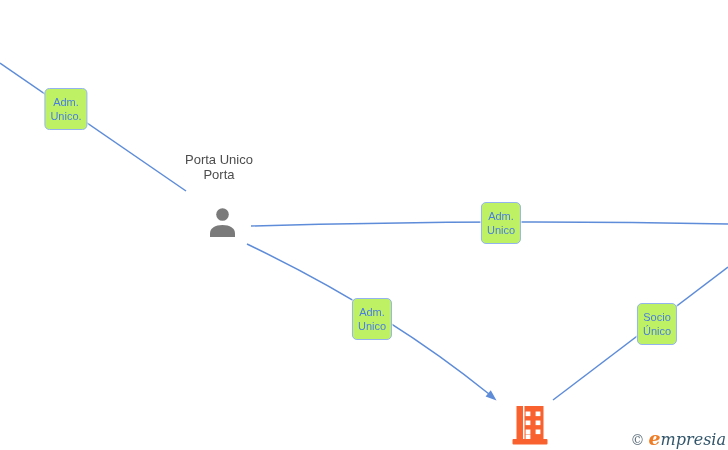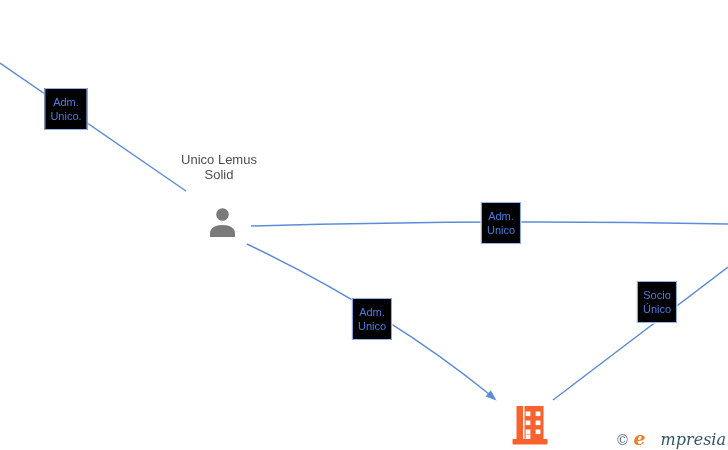--- a/index.html
+++ b/index.html
@@ -9,23 +9,23 @@
     background:#ffffff;
     overflow:hidden;
     font-family:"Liberation Sans", sans-serif;
   }
   .edges-layer{
     position:absolute;left:0;top:0;width:728px;height:450px;
   }
   .edge-label{
     position:absolute;
     transform:translate(-50%,-50%);
-    background:#000000;
+    background:#bef264;
     border:1.5px solid #93b3ee;
-    border-radius:0;
+    border-radius:5px;
     color:#4a7de0;
     font-size:11px;
     line-height:14px;
     padding:6px 5px;
     text-align:center;
     white-space:nowrap;
     box-shadow:0 0 0 1px rgba(255,255,255,0.6);
   }
   .person-name{
     position:absolute;
@@ -57,21 +57,20 @@
   .watermark .brand-e{
     color:#ee7d26;
     font-style:italic;
     font-size:19px;
     font-weight:bold;
   }
   .watermark .brand-rest{
     color:#33566b;
     font-style:italic;
     font-size:16px;
-    margin-left:15px;
   }
 </style>
 </head>
 <body>
 
 <div class="canvas">
 
   <svg class="edges-layer" width="728" height="450" viewBox="0 0 728 450">
     <path d="M0,63 L186,191" fill="none" stroke-width="1.5" stroke="#5e8cd8"></path>
     <path d="M251,226 Q500,219 728,224" fill="none" stroke-width="1.5" stroke="#5e8cd8"></path>
@@ -88,29 +87,29 @@
   <div class="edge-label" style="left:501px;top:223px">
     <div>Adm.</div>
     <div>Unico</div>
   </div>
 
   <div class="edge-label" style="left:372px;top:319px">
     <div>Adm.</div>
     <div>Unico</div>
   </div>
 
-  <div class="edge-label" style="left:657px;top:302px">
+  <div class="edge-label" style="left:657px;top:324px">
     <div>Socio</div>
     <div>Único</div>
   </div>
 
   <div>
     <div class="person-name">
-      <div>Unico Lemus</div>
-      <div>Solid</div>
+      <div>Porta Unico</div>
+      <div>Porta</div>
     </div>
     <div class="person-icon-wrap">
       <svg width="30" height="32" viewBox="0 0 30 32">
         <circle cx="14.5" cy="8.5" r="6.3" fill="#7a7a7a"></circle>
         <path d="M2,31 L2,27.5 C2,22 7.2,19 14.5,19 C21.8,19 27,22 27,27.5 L27,31 Z" fill="#7a7a7a"></path>
       </svg>
     </div>
   </div>
 
   <div class="building-wrap">

